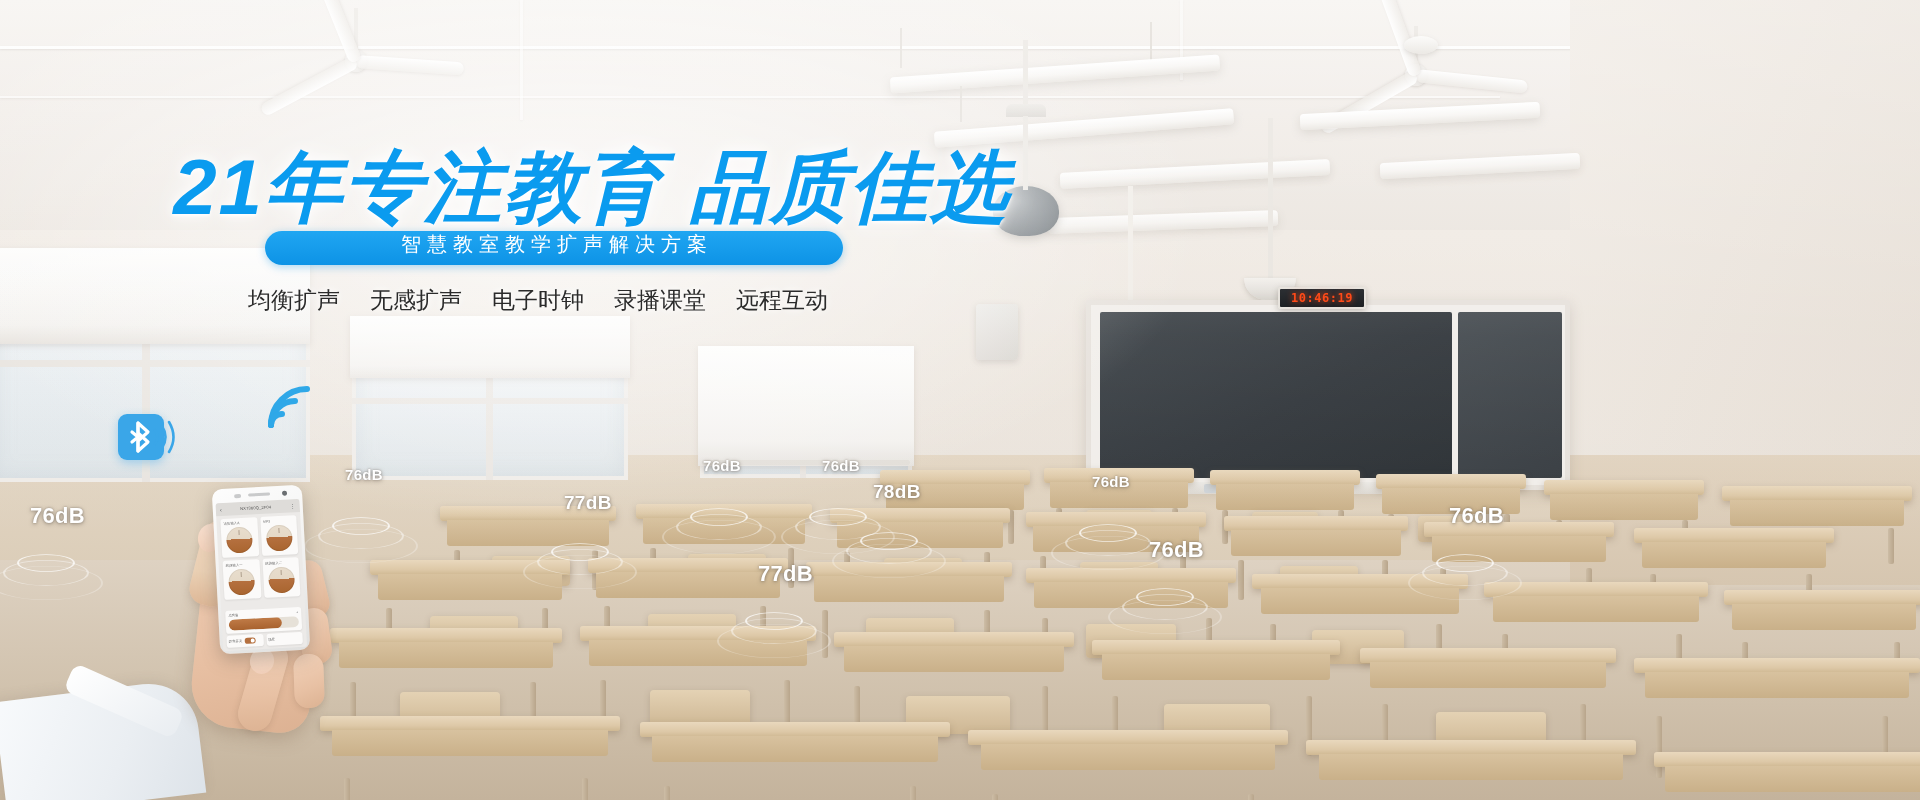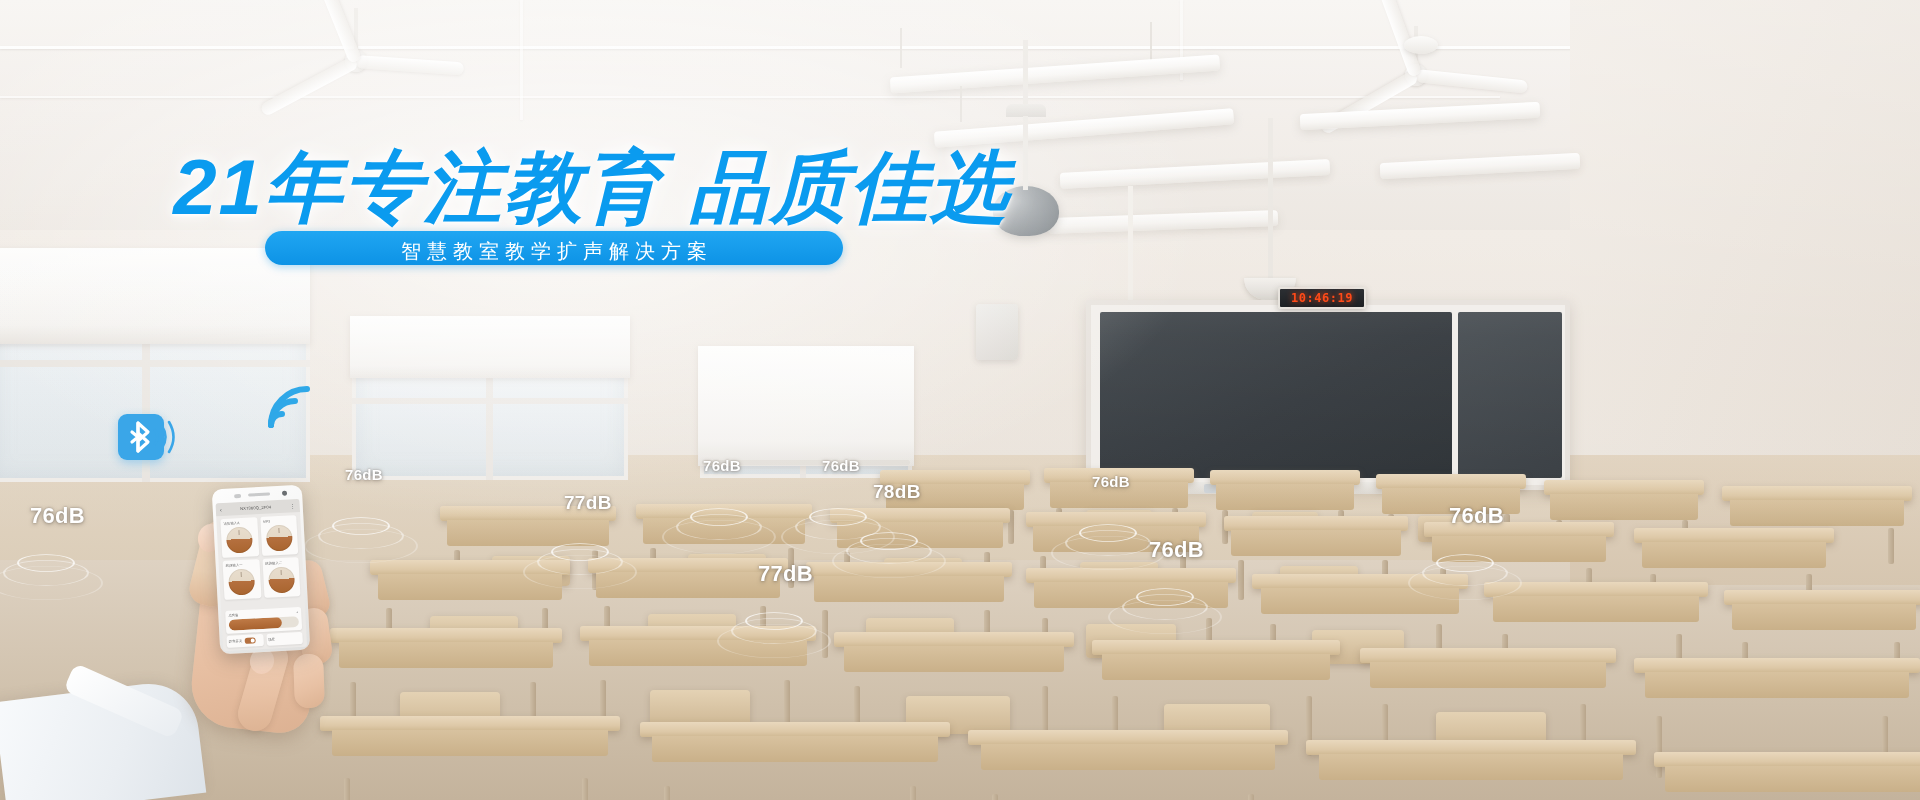--- a/index.html
+++ b/index.html
@@ -198,21 +198,21 @@
                  0 2px 3px rgba(255,255,255,.85);
     white-space:nowrap;
     text-align:right;
   }
   .headline .gap { display:inline-block; width:26px; }
 
   .pill {
     position:absolute; left:265px; top:231px; width:578px; height:34px;
     background: linear-gradient(180deg,#20a6f2 0%, #0d93e6 100%);
     border-radius:17px;
-    display:flex; align-items:flex-end; justify-content:center;
+    display:flex; align-items:flex-start; justify-content:center;
     box-shadow: 0 2px 8px rgba(13,147,230,.35);
   }
   .pill span {
     color:#fff; font-size:20px; font-weight:500; letter-spacing:6px;
     text-indent:6px;
   }
 
   .features {
     position:absolute; left:248px; top:283px; width:660px; height:34px;
     display:flex; align-items:center; gap:30px;
@@ -719,20 +719,27 @@
     </div>
 
   <div class="headline">
     <span>21年专注教育</span><span class="gap"></span><span>品质佳选</span>
   </div>
 
   <div class="pill">
     <span>智慧教室教学扩声解决方案</span>
   </div>
 
+  <div class="features" id="features">
+      <span>均衡扩声</span>
+      <span>无感扩声</span>
+      <span>电子时钟</span>
+      <span>录播课堂</span>
+      <span>远程互动</span>
+    </div>
 
   <div class="bt-badge">
     <svg width="46" height="46" viewBox="0 0 46 46" aria-hidden="true">
       <path d="M20 9 L30 18 L20 27 L20 9 M20 19 L30 28 L20 37 L20 19" fill="none" stroke="#ffffff" stroke-width="3.2" stroke-linejoin="round" stroke-linecap="round"></path>
       <path d="M20 9 L20 37" stroke="#ffffff" stroke-width="3.2" stroke-linecap="round"></path>
       <path d="M14 18 L20 23 L14 28" fill="none" stroke="#ffffff" stroke-width="3.2" stroke-linejoin="round" stroke-linecap="round"></path>
     </svg>
   </div>
   <div class="bt-wave">
     <svg width="26" height="34" viewBox="0 0 26 34" aria-hidden="true">

